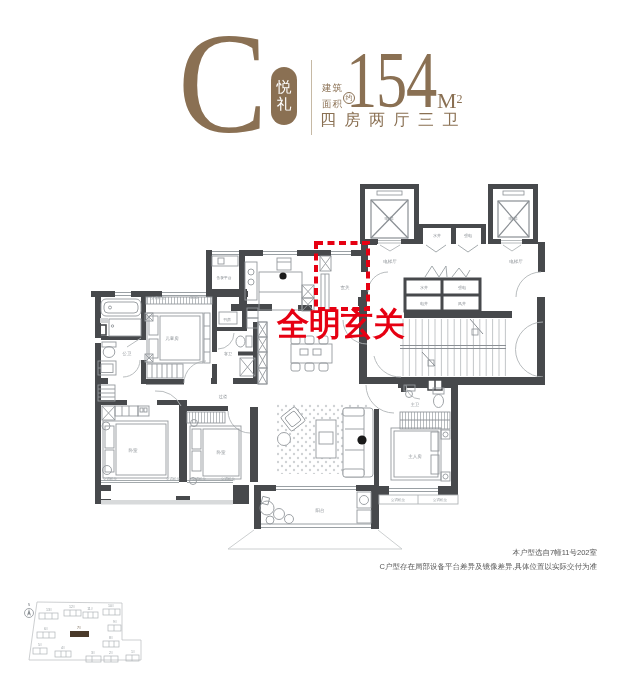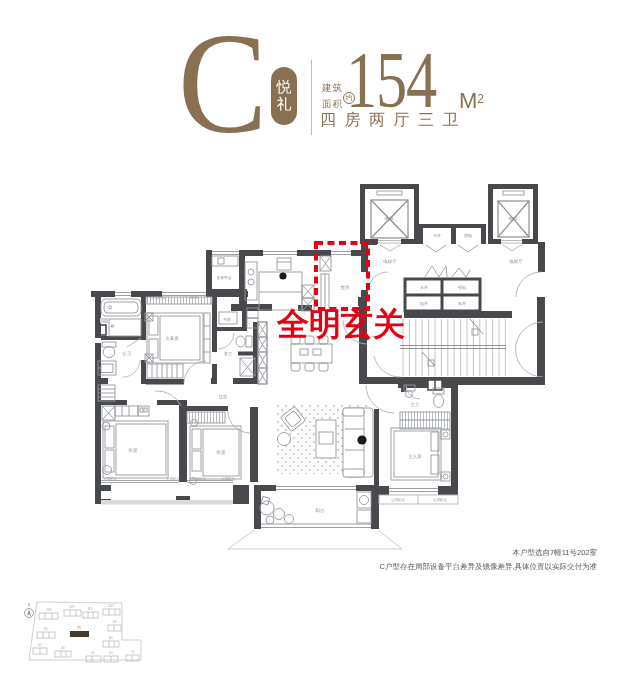--- a/index.html
+++ b/index.html
@@ -20,21 +20,21 @@
   </div>
 
   <div class="abs" style="left:311px;top:60px;width:1px;height:75px;background:#c6b9a5;"></div>
 
   <div class="abs brown" style="left:322px;top:80px;font-size:9.5px;line-height:16px;letter-spacing:1px;">建筑<br>面积</div>
 
   <div class="abs brown" style="left:343px;top:92px;width:10px;height:10px;border:0.8px solid #8a7053;border-radius:50%;font-size:7px;line-height:10px;text-align:center;">约</div>
 
   <div class="abs brown" style="left:346px;top:35px;font-family:'Liberation Serif',serif;font-size:80px;transform:scaleX(0.78);transform-origin:0 0;letter-spacing:-1.5px;">154</div>
 
-  <div class="abs brown" style="left:459px;top:88px;font-family:Liberation Sans, sans-serif;font-size:22px;">M<span style="font-size:12px;vertical-align:5px;">2</span></div>
+  <div class="abs brown" style="left:437px;top:88px;font-family:Liberation Serif, serif;font-size:22px;">M<span style="font-size:12px;vertical-align:5px;">2</span></div>
 
   <div class="abs brown" style="left:320px;top:110px;font-size:16px;letter-spacing:8.5px;">四房两厅三卫</div>
 </div>
 
 <svg class="abs" style="left:0;top:0;" width="640" height="677" viewBox="0 0 640 677">
 <defs>
   <pattern id="dots" width="8" height="8" patternUnits="userSpaceOnUse">
     <circle cx="2" cy="2" r="1.2" fill="#cfd2d4"></circle>
     <circle cx="6" cy="6" r="1.2" fill="#cfd2d4"></circle>
   </pattern>

